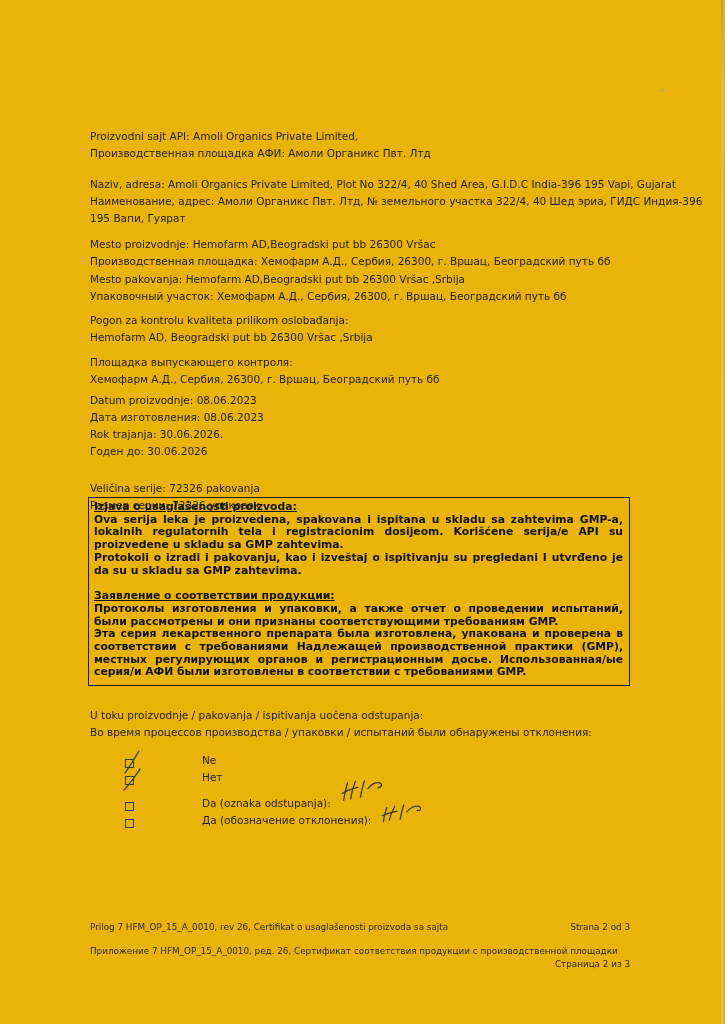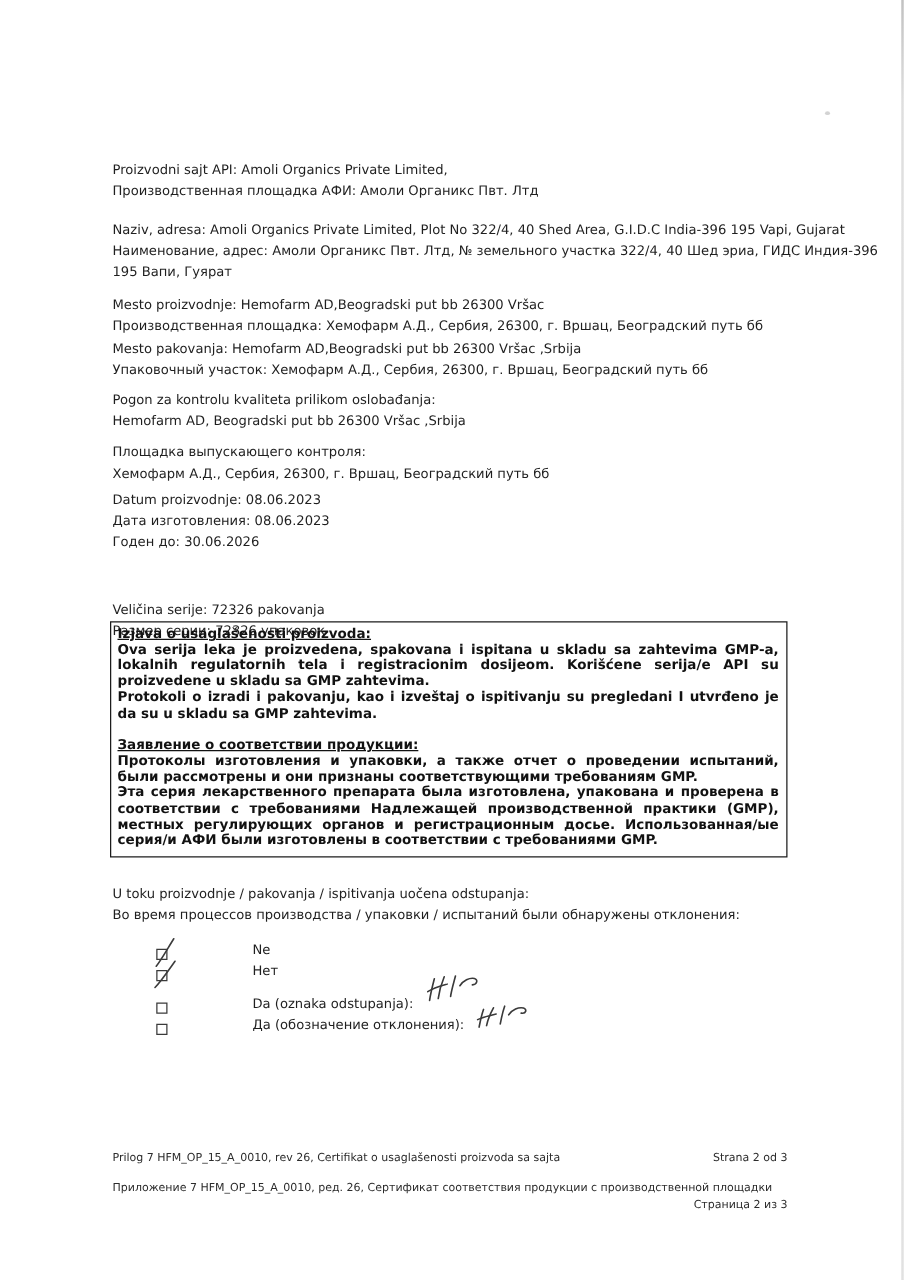--- a/index.html
+++ b/index.html
@@ -1,19 +1,19 @@
 <!DOCTYPE html>
 <html><head>
 <meta charset="utf-8">
 <style>
   html,body{margin:0;padding:0;background:#e8e8e8;}
   .page{
     position:relative;
     width:725px;height:1024px;
-    background:#ffffff;
+    background:#eab308;
     margin:0 auto;
     font-family:"DejaVu Sans", sans-serif;
     color:#1f1f1f;
     overflow:hidden;
   }
   .blk{
     position:absolute;
     left:90px;
     width:628px;
     font-size:10.5px;
@@ -137,20 +137,21 @@
     <div>Площадка выпускающего контроля:</div>
     <div>Хемофарм А.Д., Сербия, 26300, г. Вршац, Београдский путь бб</div>
   </div>
 
   <div class="blk" style="top:392px">
     <div>Datum proizvodnje:  08.06.2023</div>
     <div>Дата изготовления:  08.06.2023</div>
   </div>
 
   <div class="blk" style="top:426px">
+    <div>Rok trajanja: 30.06.2026.</div>
     <div>Годен до: 30.06.2026</div>
   </div>
 
   <div class="blk" style="top:480px">
     <div>Veličina serije: 72326 pakovanja</div>
     <div>Размер серии: 72326 упаковок</div>
   </div>
 
   <div class="decl-box">
     <p class="heading">Izjava o usaglašenosti proizvoda:</p>

